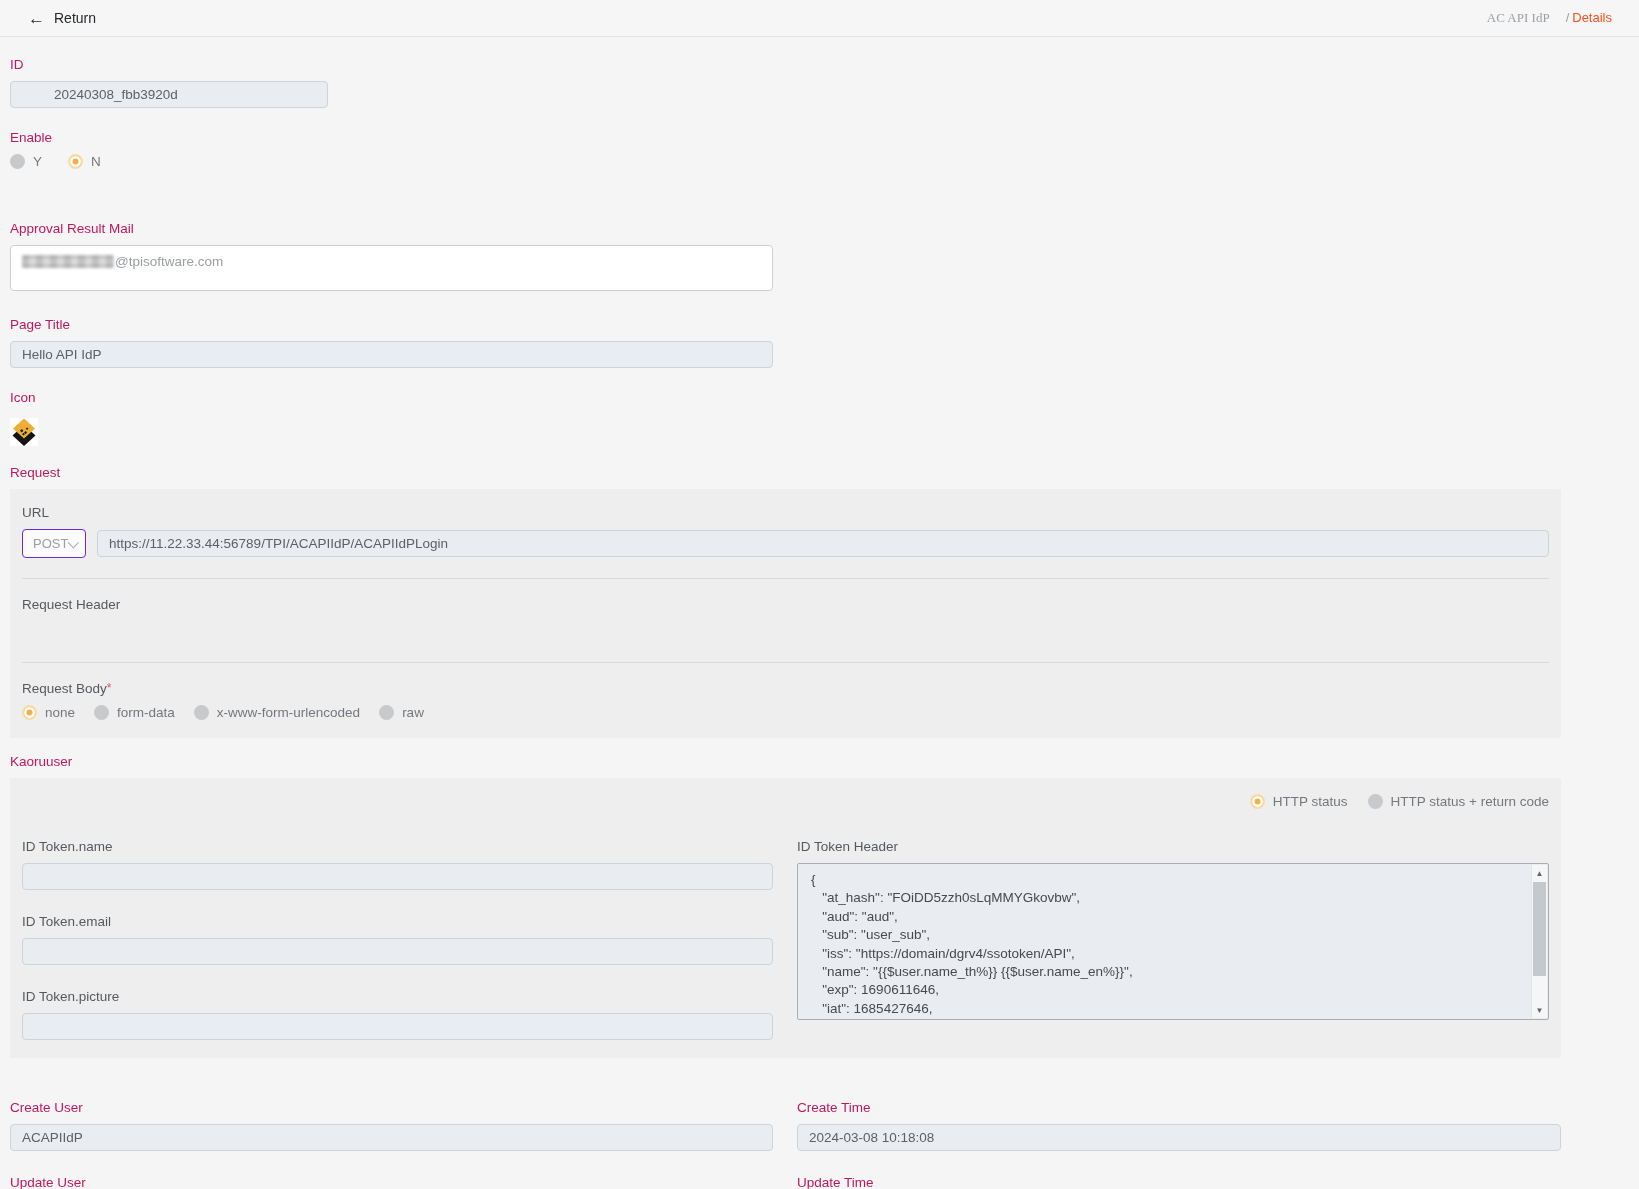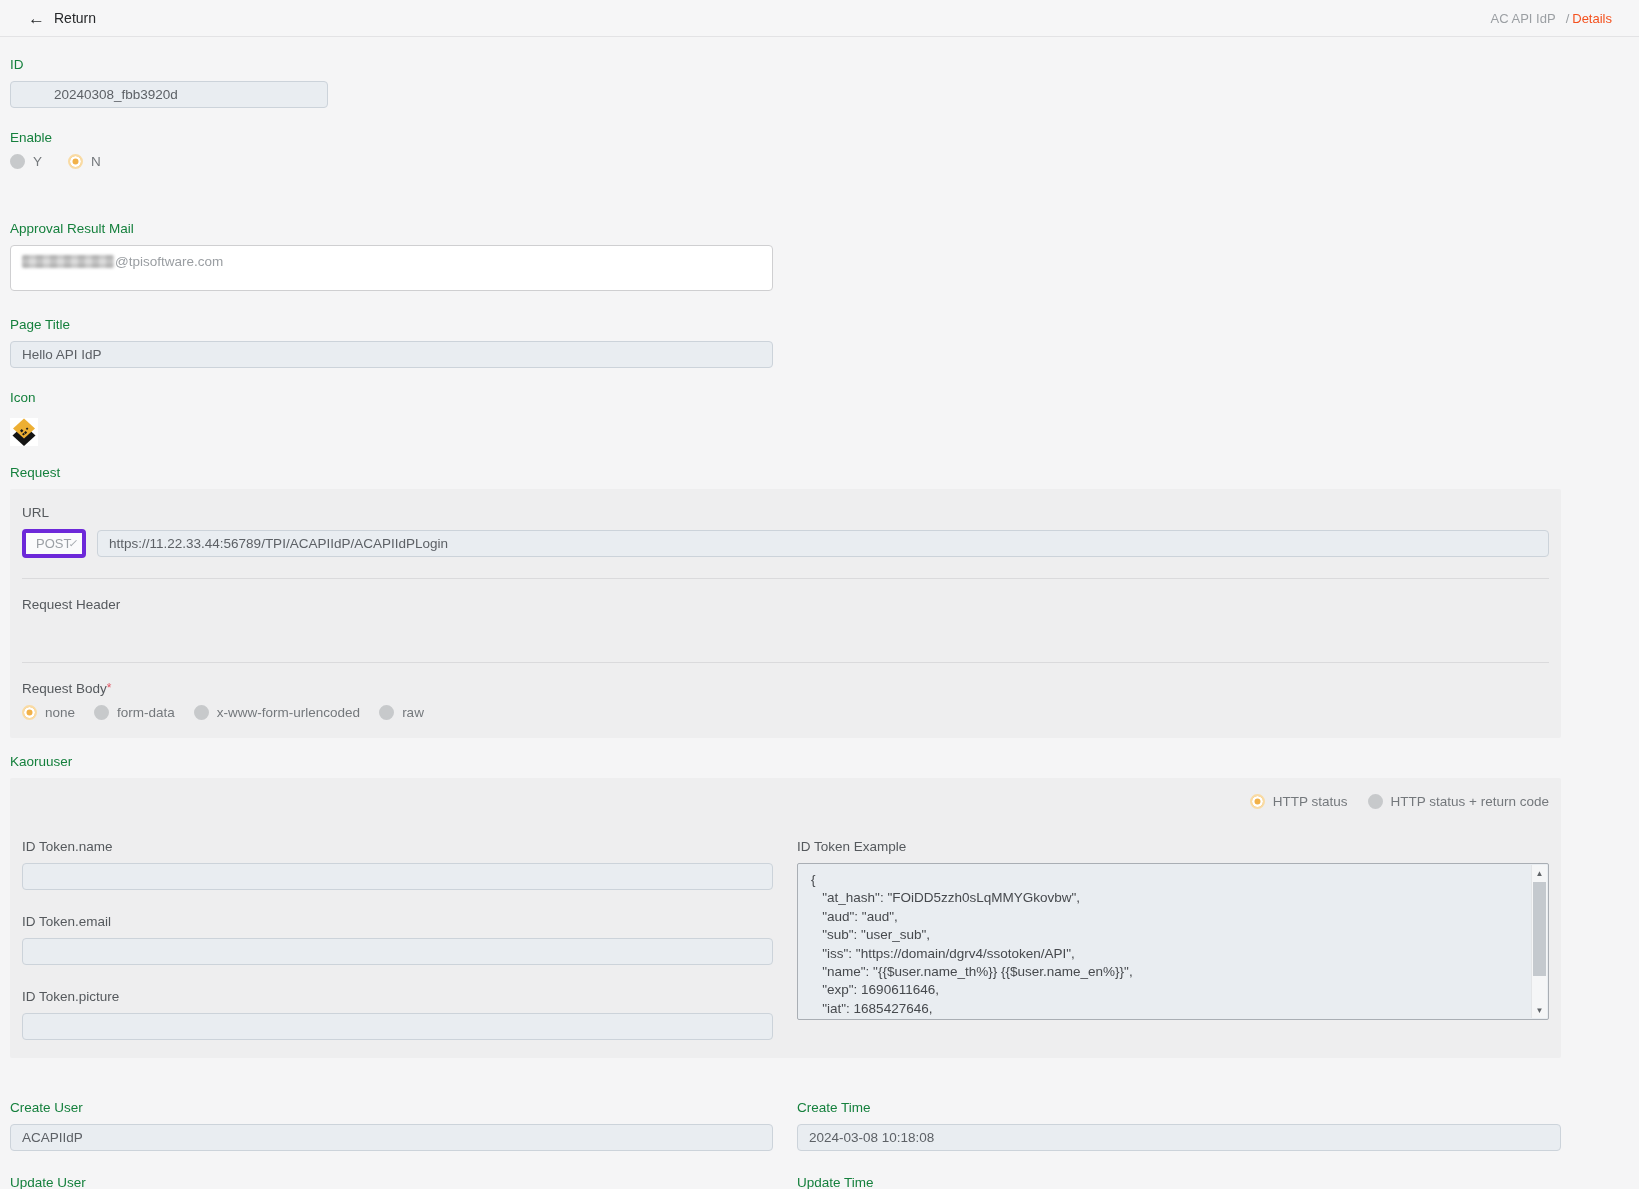--- a/index.html
+++ b/index.html
@@ -16,27 +16,27 @@
     height:37px;
     display:flex; align-items:center; justify-content:space-between;
     padding:0 27px 0 28px;
     border-bottom:1px solid #e3e3e5;
     background:#f6f6f7;
   }
   .back-link { display:flex; align-items:center; gap:9px; cursor:pointer; color:#26282a; font-size:14px; }
   .back-arrow { font-size:17px; line-height:1; color:#26282a; }
   .breadcrumb { font-size:13px; color:#9b9fa3; }
   .breadcrumb .crumb-current { color:#f4511e; font-weight:normal; margin-left:3px; }
-  .breadcrumb .crumb-parent { margin-right:10px; }
+  .breadcrumb .crumb-parent { margin-right:16px;font-family:Liberation Serif, serif; }
 
   
   .main { padding:10px 78px 0 10px; }
   .cols { display:grid; grid-template-columns:763px 1fr; column-gap:24px; }
 
-  .lbl { font-size:13.5px; color:#15803d; margin-bottom:9px; }
+  .lbl { font-size:13.5px; color:#be185d; margin-bottom:9px; }
   .req-star { color:#e25563; font-size:12px; vertical-align:top; }
 
   .input {
     height:27px;
     background:#e9edf1;
     border:1px solid #ccd3da;
     border-radius:4px;
     padding:0 11px;
     display:flex; align-items:center;
     font-size:13.5px; color:#5d6166;
@@ -85,21 +85,21 @@
     border-radius:2px;
     padding:16px 12px 18px 12px;
   }
   .panel .lbl { color:#55595d; }
   .hr { border:none; border-top:1px solid #dadadc; margin:20px 0 18px 0; }
 
   .url-row { display:flex; align-items:center; }
   .method-select {
     width:64px; height:29px;
     background:#fbfbfc;
-    border:4px solid #6d28d9;
+    border:1px solid #6d28d9;
     border-radius:4px;
     display:flex; align-items:center; justify-content:space-between;
     padding:0 9px 0 10px;
     color:#9ba0a5; font-size:13px;
     cursor:pointer;
   }
   .chev { width:8px; height:8px; border-right:1.6px solid #a7acb1; border-bottom:1.6px solid #a7acb1; transform:rotate(45deg) translateY(-2px); }
   .url-input { flex:1; margin-left:11px; }
 
   .reqheader-space { height:30px; }
@@ -264,21 +264,21 @@
           <div class="input"></div>
 
           <div class="lbl mt24">ID Token.email</div>
           <div class="input"></div>
 
           <div class="lbl mt24">ID Token.picture</div>
           <div class="input"></div>
         </div>
 
         <div>
-          <div class="lbl">ID Token Example</div>
+          <div class="lbl">ID Token Header</div>
           <div class="example-box">
             <div class="example-text">{
    "at_hash": "FOiDD5zzh0sLqMMYGkovbw",
    "aud": "aud",
    "sub": "user_sub",
    "iss": "https://domain/dgrv4/ssotoken/API",
    "name": "{{$user.name_th%}} {{$user.name_en%}}",
    "exp": 1690611646,
    "iat": 1685427646,
    "email": "user_email",</div>

